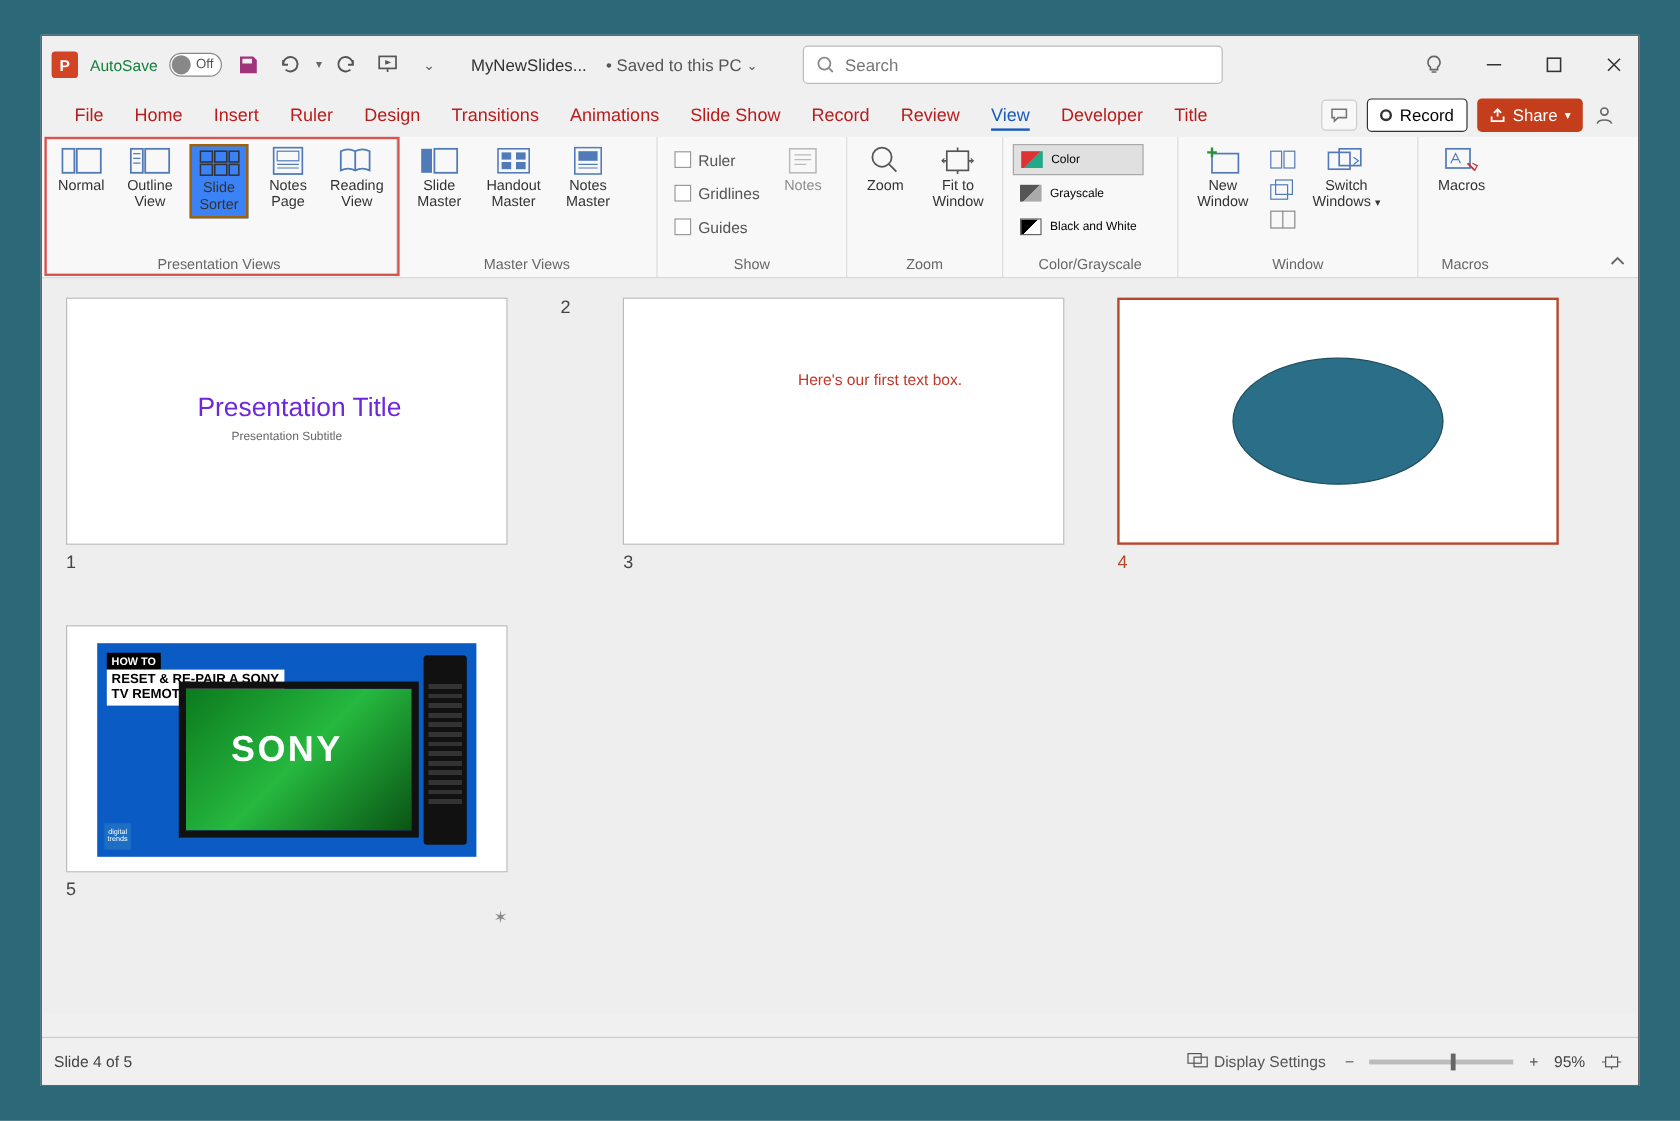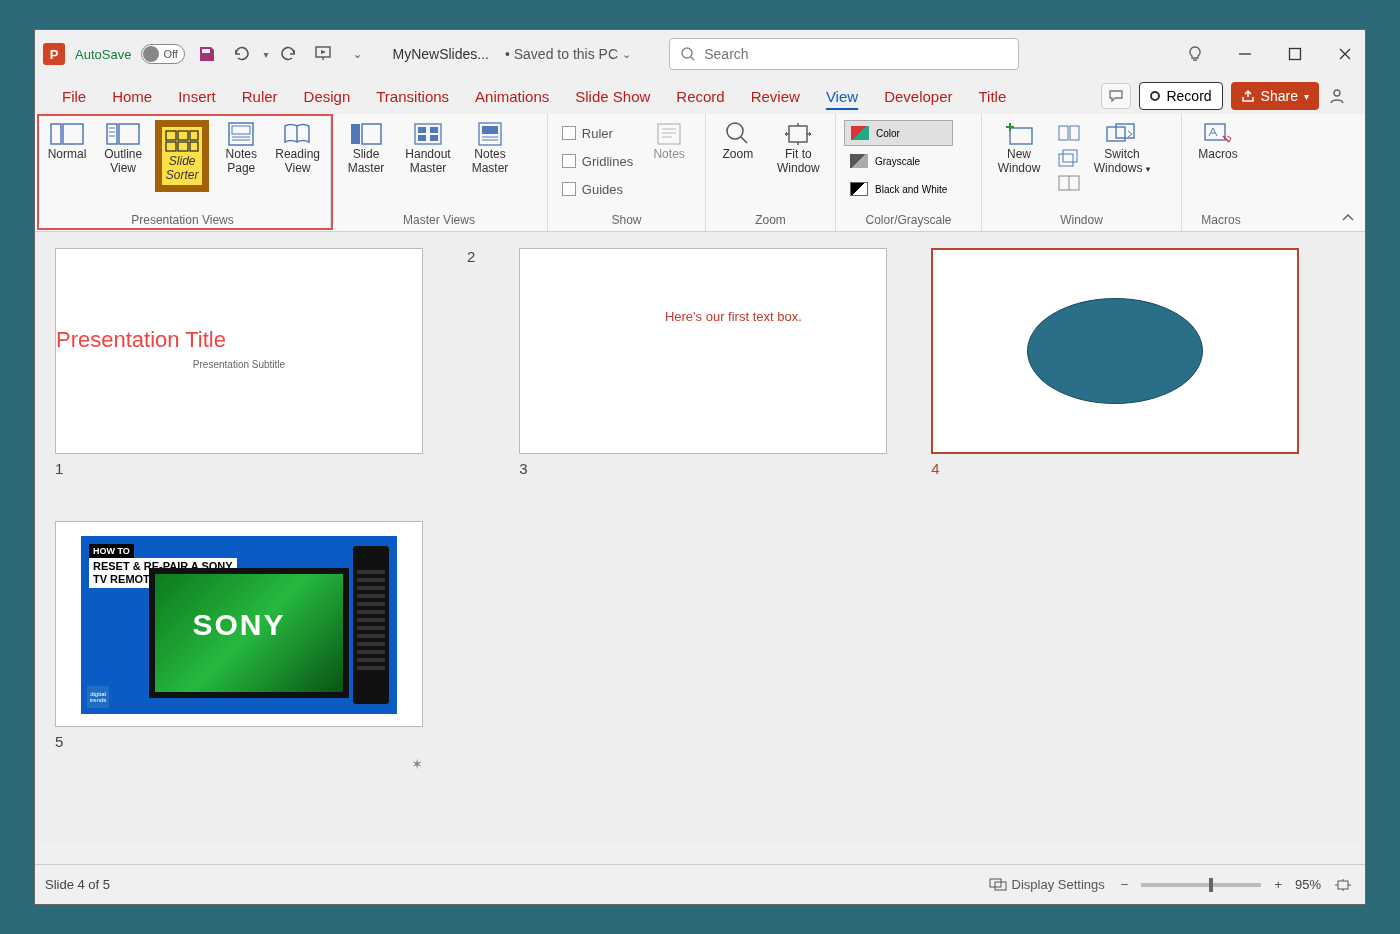--- a/index.html
+++ b/index.html
@@ -30,39 +30,39 @@
 .share-btn { height: 28px; background: #c43e1c; color: #fff; border-radius: 4px; padding: 0 10px; display: flex; align-items: center; gap: 6px; font-size: 14px; }
 .person-btn { width: 24px; color:#666;}
 
 .ribbon { height: 118px; background: #f8f8f8; border-bottom: 1px solid #d0d0d0; display: flex; position: relative; }
 .ribbon-group { border-right: 1px solid #ddd; display: flex; flex-direction: column; padding: 4px 8px 2px 8px; }
 .ribbon-group .controls { flex: 1; display: flex; align-items: flex-start; gap: 8px; padding-top:2px;}
 .ribbon-group .group-label { font-size: 12px; color: #666; text-align: center; padding: 2px 0; position:relative;}
 .big-btn { display: flex; flex-direction: column; align-items: center; width: 54px; cursor: pointer; padding: 2px; gap:2px;}
 .big-btn .icon { width: 36px; height: 24px; display: flex; align-items: center; justify-content: center; }
 .big-btn .label { font-size: 12px; color: #333; text-align: center; line-height: 1.15; }
-.big-btn.active { background: #fde047; border: 7px solid #a16207; font-style: italic; }
+.big-btn.active { background: #3b82f6; border: 2px solid #a16207; }
 .highlight-box { position: absolute; border: 2px solid #d9534f; pointer-events: none; }
 .check-row { display: flex; align-items: center; gap: 6px; font-size: 13px; color: #555; height: 26px; }
 .chk { width: 14px; height: 14px; border: 1px solid #999; background:#fff;}
 .color-btn { display: flex; align-items: center; gap: 7px; height: 26px; padding: 2px 6px; font-size: 10px; }
 .color-btn.active { background:#e0e0e0; border:1px solid #aaa;}
 .color-swatch { width: 18px; height: 14px; }
 .small-stack { display:flex; flex-direction:column; gap:3px; padding-top:2px;}
 .small-btn { width:26px; height:22px; display:flex; align-items:center; justify-content:center; color:#507ab8;}
 .collapse-ribbon { position:absolute; right:10px; bottom:6px; color:#666; cursor:pointer;}
 
 .slide-area { flex: 1; background: #eeeeee; padding: 16px 20px; overflow: auto; position: relative; }
 .slide-grid { display: flex; flex-wrap: wrap; gap: 44px 44px; }
 .slide-wrap { display: flex; flex-direction: column; gap: 6px; }
 .slide-thumb { width: 368px; height: 206px; background: #fff; border: 1px solid #bbb; position: relative; overflow: hidden; }
 .slide-thumb.selected { border: 2px solid #b7472a; }
 .slide-num { font-size: 15px; color: #444; }
 .slide-num.selected { color: #b7472a; }
-.slide1-title { margin-top:78px; font-size:22px; color:#ef4444; }
+.slide1-title { text-align:center; margin-top:78px; font-size:22px; color:#6d28d9;padding-left:21px; }
 .slide1-sub { text-align:center; font-size:10px; color:#666; margin-top:6px;}
 .slide2-title { font-size:14px; color:#333; padding:22px 26px; }
 .slide3-text { text-align:center; color:#c0392b; font-size:13px; margin-top:60px; margin-left:60px;}
 .ellipse { width: 176px; height: 106px; background:#2b6e87; border-radius:50%; border:1px solid #1d4d5e; margin:48px auto 0 auto;}
 .slide5-img { width:316px; height:178px; margin:14px auto; background:#0a5cc4; position:relative; display:flex; align-items:center; justify-content:center; overflow:hidden;}
 .sony-green { position:absolute; width:200px; height:130px; background:linear-gradient(135deg,#0c7a1e,#26b83f,#0a5414); bottom:16px; right:48px; border:6px solid #111;}
 .sony-text { position:absolute; color:#fff; font-weight:bold; font-size:30px; letter-spacing:2px; z-index:2;}
 .howto { position:absolute; top:8px; left:8px; background:#000; color:#fff; font-size:9px; padding:2px 4px; font-weight:bold;}
 .reset-text { position:absolute; top:22px; left:8px; background:#fff; color:#000; font-size:11px; font-weight:bold; padding:2px 4px; width:148px; line-height:1.2;}
 .remote { position:absolute; right:8px; top:10px; width:36px; height:158px; background:#111; border-radius:3px; z-index:3;}
@@ -475,21 +475,21 @@
           <span class="anim-star" style="position:absolute;right:0;">✶</span>
         </div>
       </div>
 
     </div>
   </div>
 
   <div class="statusbar">
     <span>Slide 4 of 5</span>
     <div class="sb-right">
-      <span class="sb-btn" style="display:flex;align-items:center;gap:5px;">
+      <span class="sb-btn" style="display:flex;gap:5px;">
         <svg width="18" height="14" viewBox="0 0 18 14">
             <rect x="1" y="1" width="11" height="8" fill="none" stroke="#555"></rect>
             <rect x="6" y="4" width="11" height="8" fill="none" stroke="#555"></rect>
           </svg>
         <span>Display Settings</span>
       </span>
       <span class="sb-btn">−</span>
       <div class="zoom-track">
           <div class="zoom-handle"></div>
         </div>

